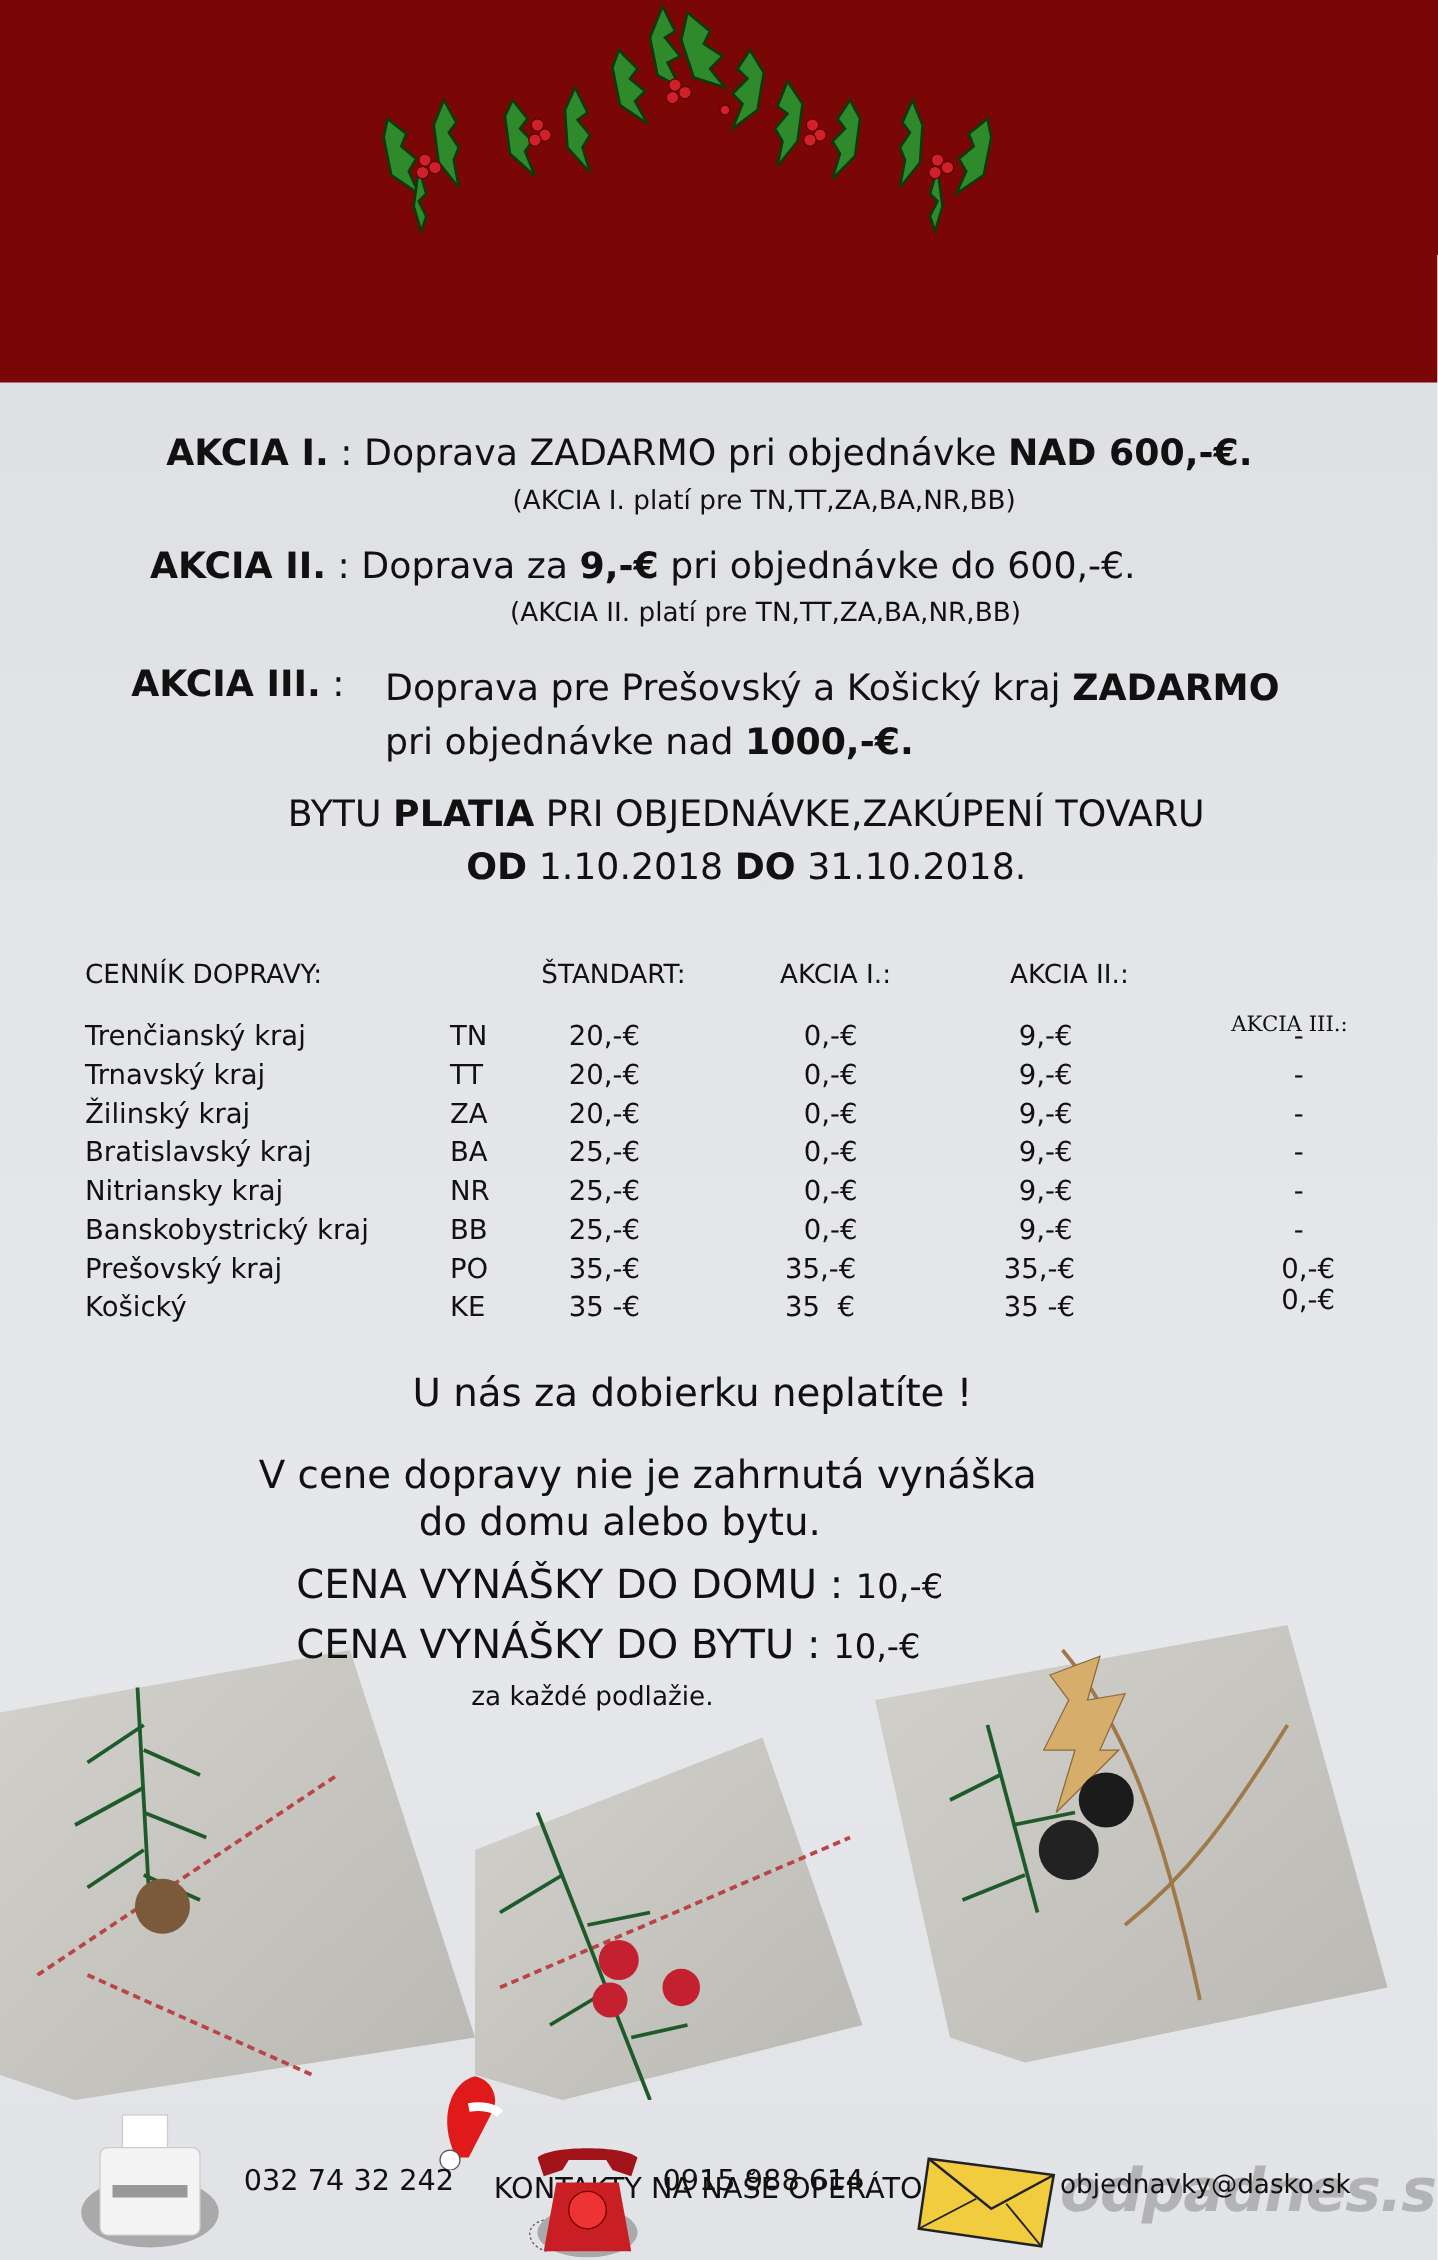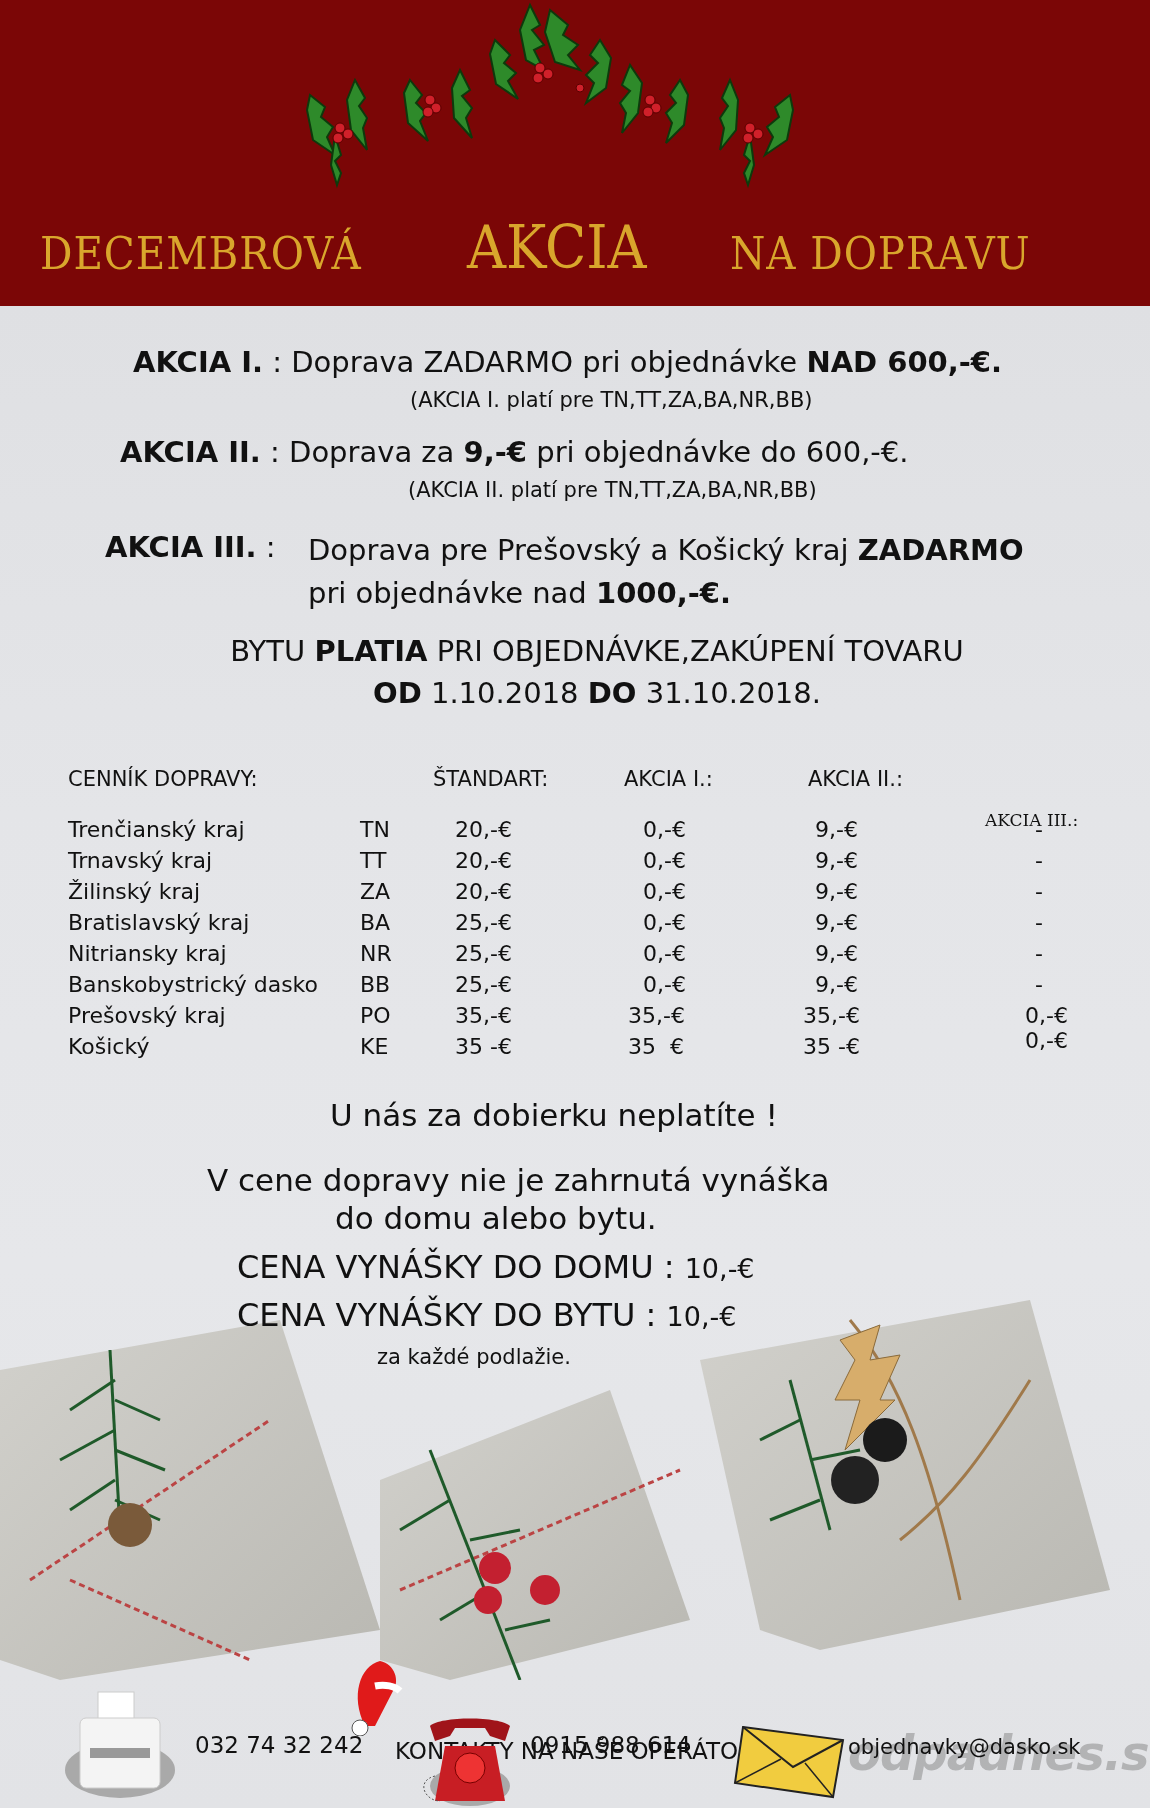--- a/index.html
+++ b/index.html
@@ -75,25 +75,20 @@
         <circle cx="368" cy="112" r="5"></circle>
       <circle cx="60" cy="128" r="5"></circle>
         <circle cx="68" cy="134" r="5"></circle>
         <circle cx="58" cy="138" r="5"></circle>
       <circle cx="470" cy="128" r="5"></circle>
         <circle cx="478" cy="134" r="5"></circle>
         <circle cx="468" cy="138" r="5"></circle>
       <circle cx="300" cy="88" r="4"></circle>
     </g>
   </svg>
-  <div class="title">
-    <span class="t1">DECEMBROVÁ</span>
-    <span class="t2">AKCIA</span>
-    <span class="t3">NA DOPRAVU</span>
-  </div>
 </div>
 
 <div class="offer" style="left:133px; top:345px;">
   <b>AKCIA I.</b>
   <span>:</span>
   <span>Doprava ZADARMO pri objednávke</span>
   <b>NAD 600,-€.</b>
 </div>
 <div class="sub" style="left:410px; top:388px;">(AKCIA I. platí pre TN,TT,ZA,BA,NR,BB)</div>
 
@@ -172,21 +167,21 @@
   </div>
   <div>
     <div class="cell" style="left:68px; top:941px;">Nitriansky kraj</div>
     <div class="cell" style="left:360px; top:941px;">NR</div>
     <div class="cell" style="left:455px; top:941px;">25,-€</div>
     <div class="cell" style="left:643px; top:941px;">0,-€</div>
     <div class="cell" style="left:815px; top:941px;">9,-€</div>
     <div class="cell" style="left:1035px; top:941px;">-</div>
   </div>
   <div>
-    <div class="cell" style="left:68px; top:972px;">Banskobystrický dasko</div>
+    <div class="cell" style="left:68px; top:972px;">Banskobystrický kraj</div>
     <div class="cell" style="left:360px; top:972px;">BB</div>
     <div class="cell" style="left:455px; top:972px;">25,-€</div>
     <div class="cell" style="left:643px; top:972px;">0,-€</div>
     <div class="cell" style="left:815px; top:972px;">9,-€</div>
     <div class="cell" style="left:1035px; top:972px;">-</div>
   </div>
   <div>
     <div class="cell" style="left:68px; top:1003px;">Prešovský kraj</div>
     <div class="cell" style="left:360px; top:1003px;">PO</div>
     <div class="cell" style="left:455px; top:1003px;">35,-€</div>

